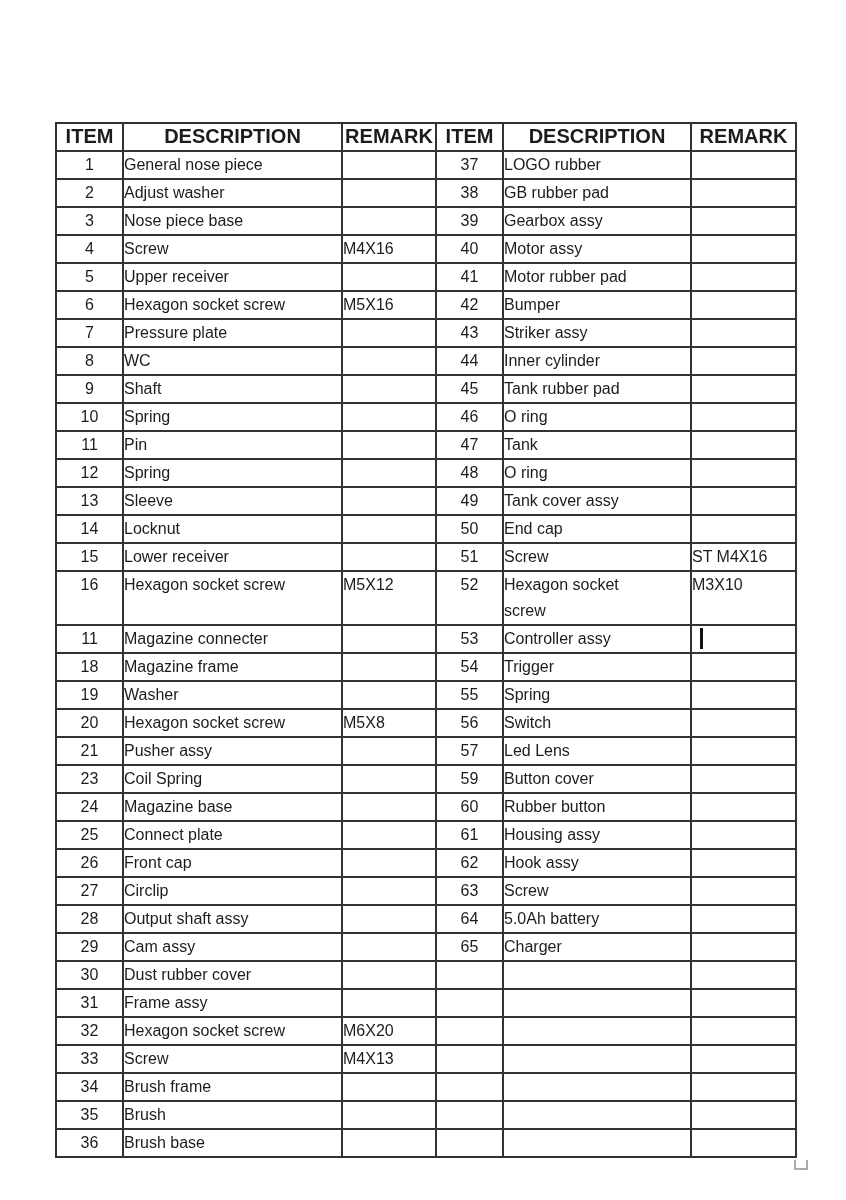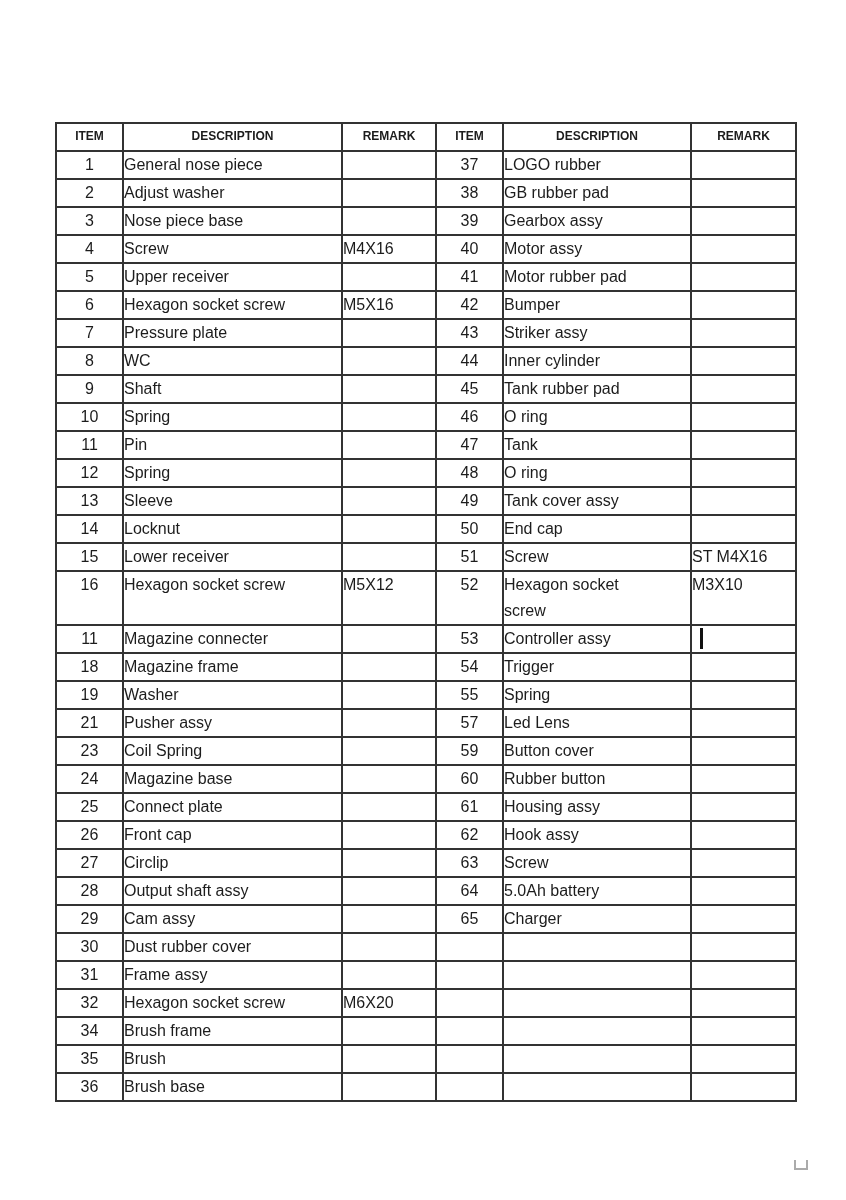--- a/index.html
+++ b/index.html
@@ -32,21 +32,21 @@
     border: 2px solid var(--grid, #333333);
     padding: 0;
     vertical-align: top;
     line-height: 26px;
     overflow: hidden;
     white-space: normal;
   }
   table.parts tr { height: 27.5px; }
   table.parts th {
     font-weight: bold;
-    font-size: 12px;
+    font-size: 20px;
     line-height: 25px;
   }
   td.c-item  { text-align: center; }
   td.c-desc  { padding-left: 7px; padding-right: 4px; margin-top: 13px; }
   td.c-rdesc { padding-left: 7px; padding-right: 4px; }
   td.c-remark{ padding-left: 7px; padding-right: 2px; }
   
   td.c-rdesc .cell-text {
     display: inline-block;
     max-width: 150px;
@@ -242,20 +242,28 @@
         </tr>
         <tr>
           <td class="c-item"><span class="cell-text">19</span></td>
           <td class="c-desc"><span class="cell-text">Washer</span></td>
           <td class="c-remark"><span class="cell-text"></span></td>
           <td class="c-item"><span class="cell-text">55</span></td>
           <td class="c-rdesc"><span class="cell-text">Spring</span></td>
           <td class="c-remark"><span class="cell-text"></span></td>
         </tr>
         <tr>
+          <td class="c-item"><span class="cell-text">20</span></td>
+          <td class="c-desc"><span class="cell-text">Hexagon socket screw</span></td>
+          <td class="c-remark"><span class="cell-text">M5X8</span></td>
+          <td class="c-item"><span class="cell-text">56</span></td>
+          <td class="c-rdesc"><span class="cell-text">Switch</span></td>
+          <td class="c-remark"><span class="cell-text"></span></td>
+        </tr>
+        <tr>
           <td class="c-item"><span class="cell-text">21</span></td>
           <td class="c-desc"><span class="cell-text">Pusher assy</span></td>
           <td class="c-remark"><span class="cell-text"></span></td>
           <td class="c-item"><span class="cell-text">57</span></td>
           <td class="c-rdesc"><span class="cell-text">Led Lens</span></td>
           <td class="c-remark"><span class="cell-text"></span></td>
         </tr>
         <tr>
           <td class="c-item"><span class="cell-text">23</span></td>
           <td class="c-desc"><span class="cell-text">Coil Spring</span></td>
@@ -330,20 +338,28 @@
         </tr>
         <tr>
           <td class="c-item"><span class="cell-text">32</span></td>
           <td class="c-desc"><span class="cell-text">Hexagon socket screw</span></td>
           <td class="c-remark"><span class="cell-text">M6X20</span></td>
           <td class="c-item"><span class="cell-text"></span></td>
           <td class="c-rdesc"><span class="cell-text"></span></td>
           <td class="c-remark"><span class="cell-text"></span></td>
         </tr>
         <tr>
+          <td class="c-item"><span class="cell-text">33</span></td>
+          <td class="c-desc"><span class="cell-text">Screw</span></td>
+          <td class="c-remark"><span class="cell-text">M4X13</span></td>
+          <td class="c-item"><span class="cell-text"></span></td>
+          <td class="c-rdesc"><span class="cell-text"></span></td>
+          <td class="c-remark"><span class="cell-text"></span></td>
+        </tr>
+        <tr>
           <td class="c-item"><span class="cell-text">34</span></td>
           <td class="c-desc"><span class="cell-text">Brush frame</span></td>
           <td class="c-remark"><span class="cell-text"></span></td>
           <td class="c-item"><span class="cell-text"></span></td>
           <td class="c-rdesc"><span class="cell-text"></span></td>
           <td class="c-remark"><span class="cell-text"></span></td>
         </tr>
         <tr>
           <td class="c-item"><span class="cell-text">35</span></td>
           <td class="c-desc"><span class="cell-text">Brush</span></td>

